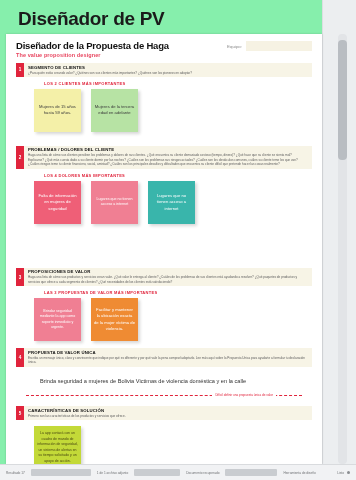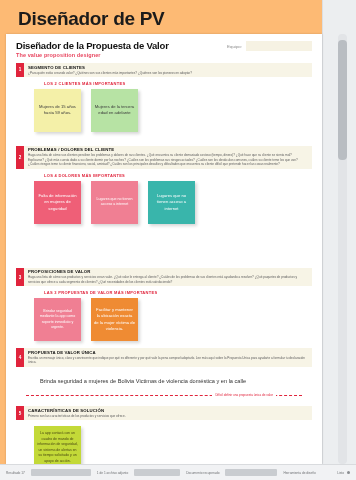--- a/index.html
+++ b/index.html
@@ -2,21 +2,21 @@
 <html><head>
 <meta charset="utf-8">
 <style>
   html,body{margin:0;padding:0;}
   body{
     width:356px;height:480px;overflow:hidden;
     background:#eef0f2;
     font-family:"Liberation Sans", sans-serif;
     -webkit-font-smoothing:antialiased;
   }
-  .screen{position:relative;width:356px;height:480px;background:#fdba74;}
+  .screen{position:relative;width:356px;height:480px;background:#86efac;}
 
   
   .page-title{
     position:absolute;left:18px;top:8px;
     font-size:19px;font-weight:700;color:#1b1b1b;letter-spacing:-0.3px;
   }
 
   .doc{
     position:absolute;left:6px;top:34px;width:316px;height:430px;
     background:#ffffff;
@@ -114,21 +114,21 @@
 
   <div class="page-title">Diseñador de PV</div>
 
   <div class="right-gutter"></div>
   <div class="scrollbar-track"></div>
   <div class="scrollbar-thumb"></div>
 
   <div class="doc">
 
     <div class="doc-head">
-      <div class="doc-title">Diseñador de la Propuesta de Valor</div>
+      <div class="doc-title">Diseñador de la Propuesta de Haga</div>
       <div class="doc-sub">The value proposition designer</div>
       <div class="equipo-wrap">
         <span class="equipo-label">Equipo:</span>
         <input class="equipo-input" value="" style="">
       </div>
     </div>
 
     <div class="section">
       <div class="sec-bar">
         <div class="sec-num">1</div>

